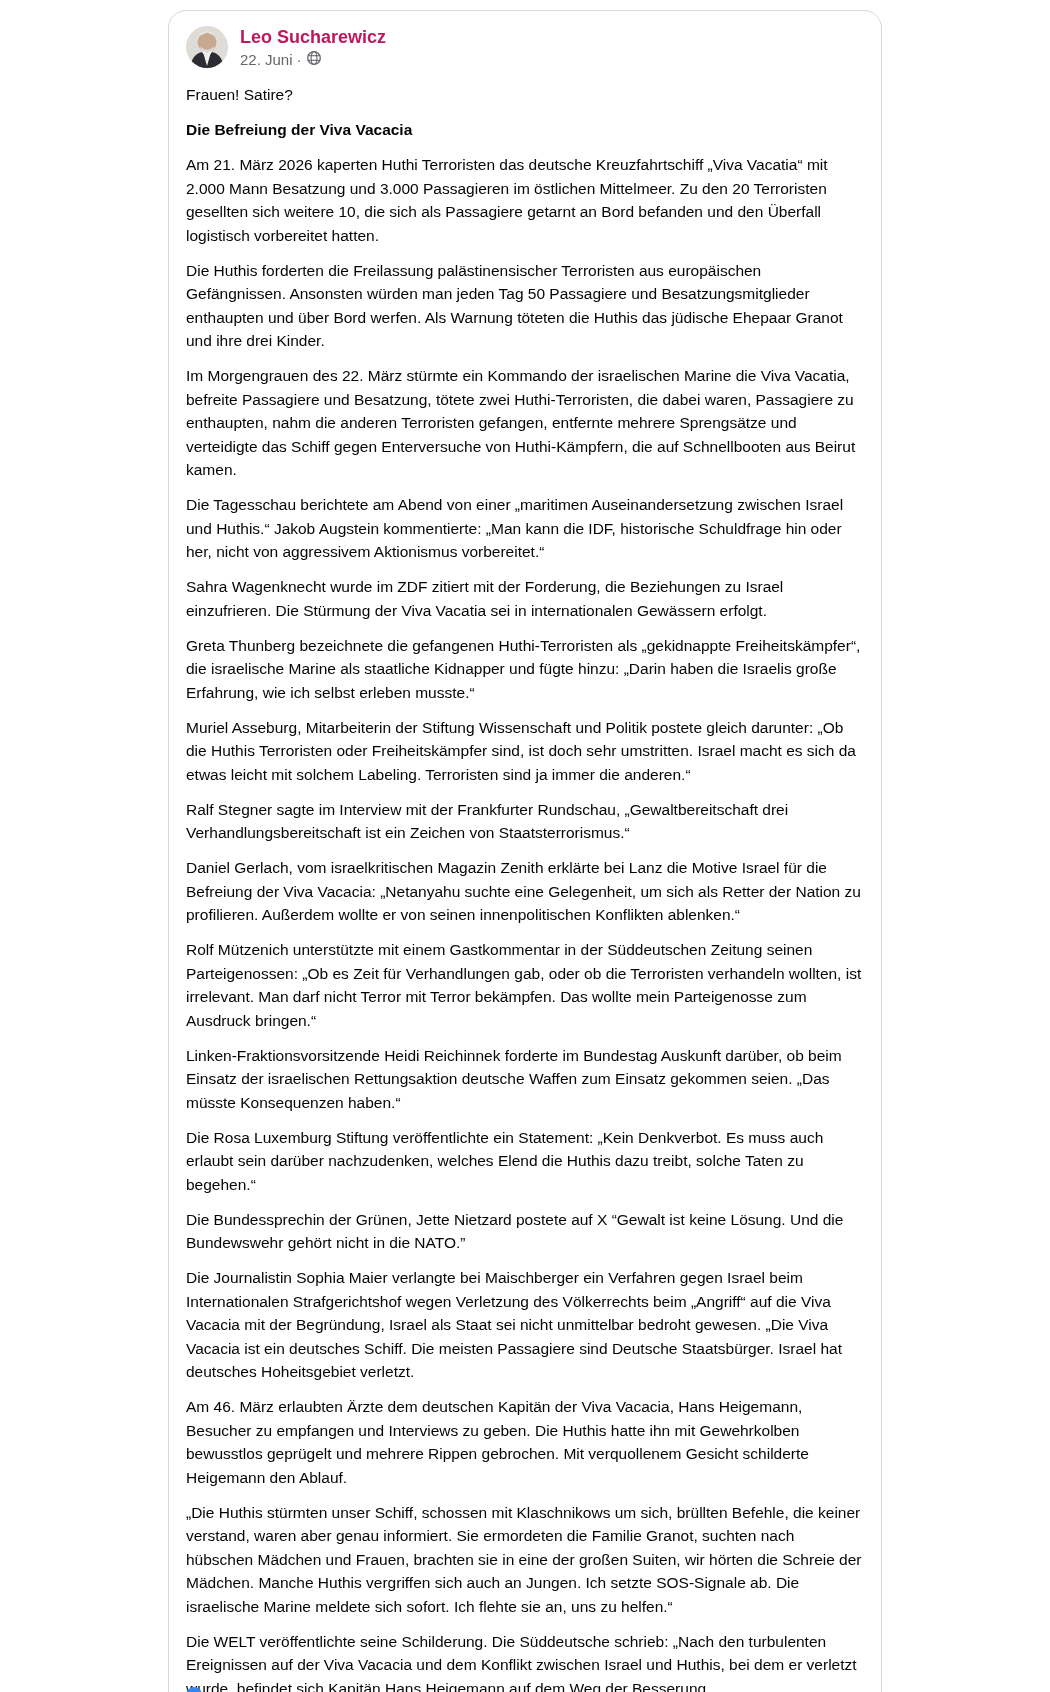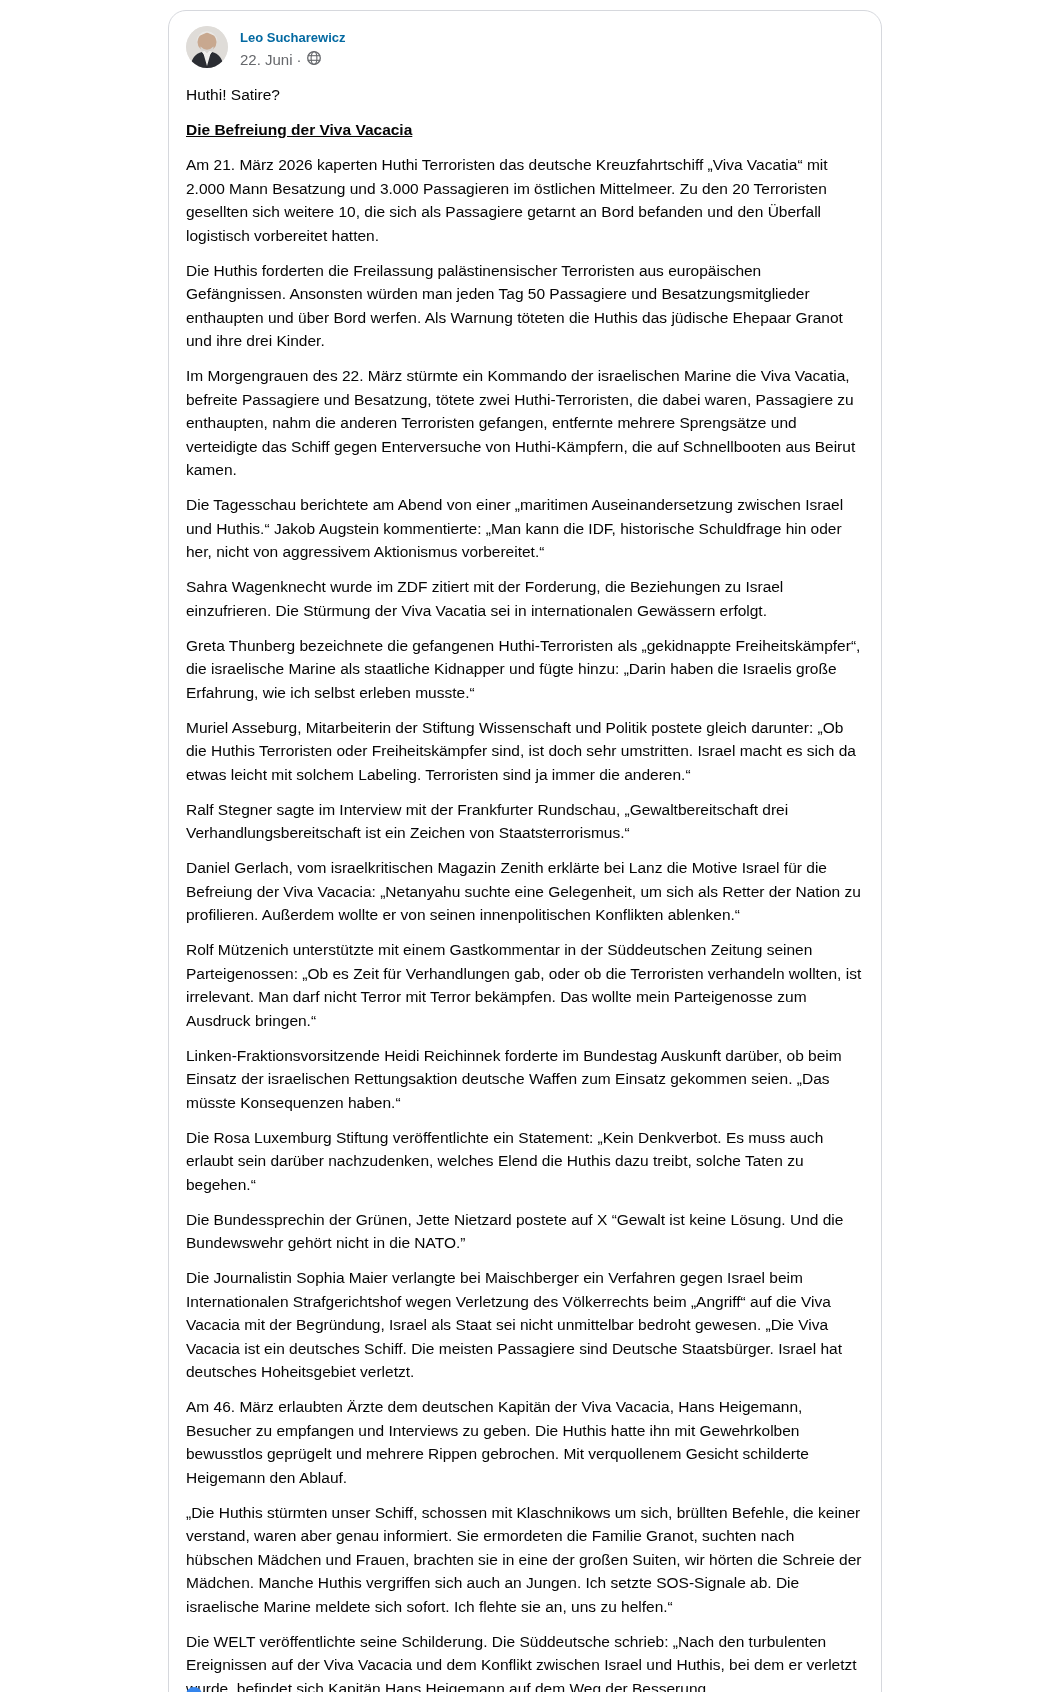--- a/index.html
+++ b/index.html
@@ -39,23 +39,23 @@
     flex: 0 0 auto;
     background: #e4e2df;
     cursor: pointer;
   }
   .header-texts {
     display: flex;
     flex-direction: column;
     padding-top: 1px;
   }
   .author-name {
-    font-size: 13px;
+    font-size: 18px;
     font-weight: bold;
-    color: #0369a1;
+    color: #be185d;
     line-height: 21px;
     cursor: pointer;
   }
   .post-meta {
     display: flex;
     align-items: center;
     gap: 4px;
     font-size: 15px;
     color: #65676b;
     line-height: 19px;
@@ -74,21 +74,20 @@
     margin-top: 14px;
   }
   .post-body p {
     margin: 0 0 11.5px 0;
     font-size: 15.5px;
     line-height: 23.5px;
     color: #050505;
   }
   .post-title {
     font-weight: bold;
-    text-decoration: underline;
   }
   .post-body p:last-child {
     margin-bottom: 0;
   }
   .reaction-sliver {
     position: absolute;
     left: 186px;
     top: 1687px;
     width: 16px;
     height: 16px;
@@ -125,21 +124,21 @@
             <ellipse cx="7" cy="7" rx="2.9" ry="6.3" fill="none" stroke="#65676b" stroke-width="1.1"></ellipse>
             <line x1="0.8" y1="4.7" x2="13.2" y2="4.7" stroke="#65676b" stroke-width="1.1"></line>
             <line x1="0.8" y1="9.3" x2="13.2" y2="9.3" stroke="#65676b" stroke-width="1.1"></line>
           </svg>
         </span>
       </span>
     </div>
   </div>
 
   <div class="post-body">
-    <p>Huthi! Satire?</p>
+    <p>Frauen! Satire?</p>
     <p class="post-title">Die Befreiung der Viva Vacacia</p>
     <p>Am 21. März 2026 kaperten Huthi Terroristen das deutsche Kreuzfahrtschiff „Viva Vacatia“ mit 2.000 Mann Besatzung und 3.000 Passagieren im östlichen Mittelmeer. Zu den 20 Terroristen gesellten sich weitere 10, die sich als Passagiere getarnt an Bord befanden und den Überfall logistisch vorbereitet hatten.</p>
     <p>Die Huthis forderten die Freilassung palästinensischer Terroristen aus europäischen Gefängnissen. Ansonsten würden man jeden Tag 50 Passagiere und Besatzungsmitglieder enthaupten und über Bord werfen. Als Warnung töteten die Huthis das jüdische Ehepaar Granot und ihre drei Kinder.</p>
     <p>Im Morgengrauen des 22. März stürmte ein Kommando der israelischen Marine die Viva Vacatia, befreite Passagiere und Besatzung, tötete zwei Huthi-Terroristen, die dabei waren, Passagiere zu enthaupten, nahm die anderen Terroristen gefangen, entfernte mehrere Sprengsätze und verteidigte das Schiff gegen Enterversuche von Huthi-Kämpfern, die auf Schnellbooten aus Beirut kamen.</p>
     <p>Die Tagesschau berichtete am Abend von einer „maritimen Auseinandersetzung zwischen Israel und Huthis.“ Jakob Augstein kommentierte: „Man kann die IDF, historische Schuldfrage hin oder her, nicht von aggressivem Aktionismus vorbereitet.“</p>
     <p>Sahra Wagenknecht wurde im ZDF zitiert mit der Forderung, die Beziehungen zu Israel einzufrieren. Die Stürmung der Viva Vacatia sei in internationalen Gewässern erfolgt.</p>
     <p>Greta Thunberg bezeichnete die gefangenen Huthi-Terroristen als „gekidnappte Freiheitskämpfer“, die israelische Marine als staatliche Kidnapper und fügte hinzu: „Darin haben die Israelis große Erfahrung, wie ich selbst erleben musste.“</p>
     <p>Muriel Asseburg, Mitarbeiterin der Stiftung Wissenschaft und Politik postete gleich darunter: „Ob die Huthis Terroristen oder Freiheitskämpfer sind, ist doch sehr umstritten. Israel macht es sich da etwas leicht mit solchem Labeling. Terroristen sind ja immer die anderen.“</p>
     <p>Ralf Stegner sagte im Interview mit der Frankfurter Rundschau, „Gewaltbereitschaft drei Verhandlungsbereitschaft ist ein Zeichen von Staatsterrorismus.“</p>
     <p>Daniel Gerlach, vom israelkritischen Magazin Zenith erklärte bei Lanz die Motive Israel für die Befreiung der Viva Vacacia: „Netanyahu suchte eine Gelegenheit, um sich als Retter der Nation zu profilieren. Außerdem wollte er von seinen innenpolitischen Konflikten ablenken.“</p>

